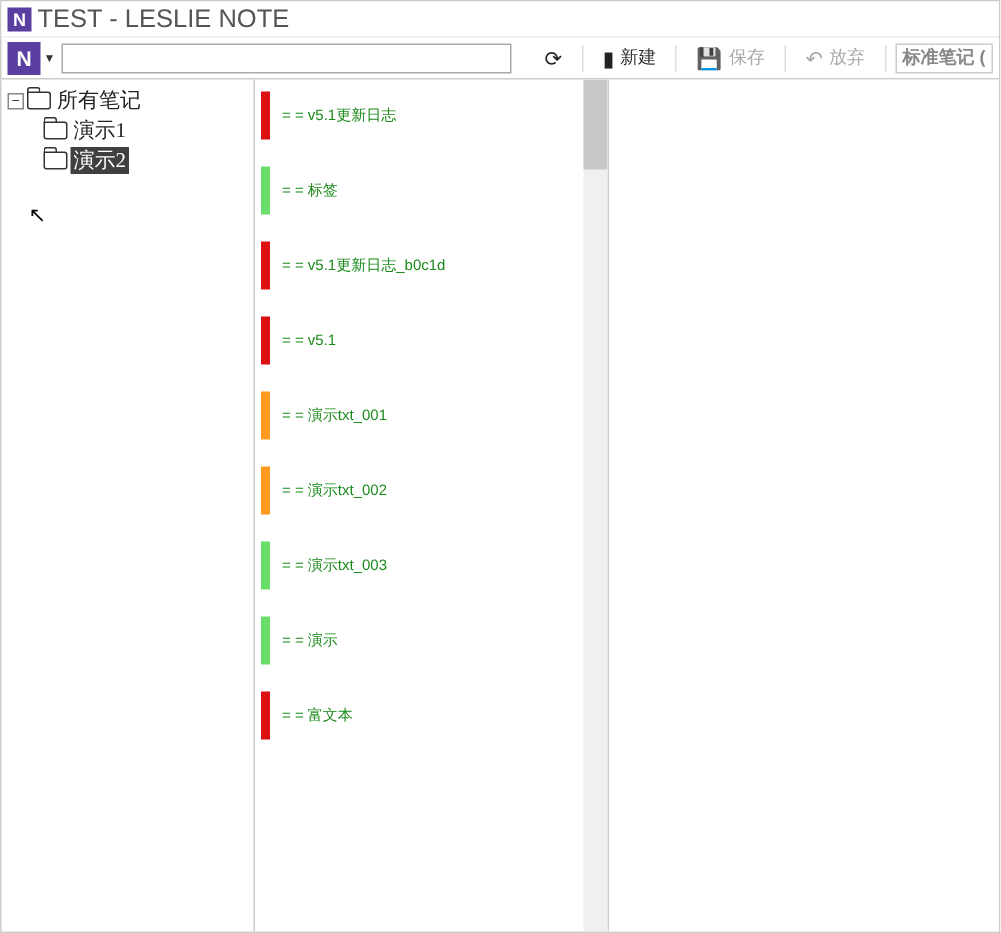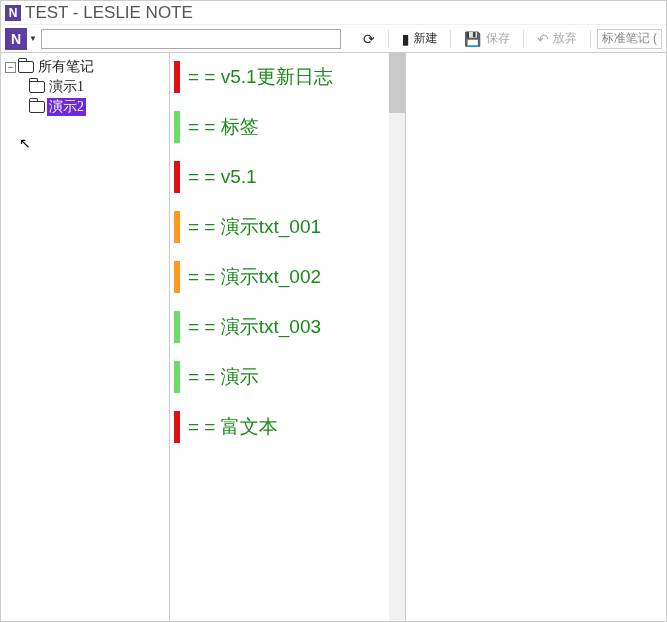--- a/index.html
+++ b/index.html
@@ -13,39 +13,39 @@
   .toolbar { height: 28px; display: flex; align-items: center; padding: 2px 4px; gap: 4px; border-bottom: 1px solid #ccc; }
   .logo { width: 22px; height: 22px; background: #5a3fa0; display: inline-flex; align-items: center; justify-content: center; color: #fff; font-weight: bold; font-size: 14px; }
   .logo-dd { font-size: 8px; color: #333; margin-left: -2px; }
   .search-input { flex: 0 0 300px; height: 20px; border: 1px solid #aaa; padding: 0 4px; font-size: 12px; }
   .spacer { flex: 1; }
   .tb-btn { height: 22px; display: inline-flex; align-items: center; padding: 0 6px; gap: 4px; cursor: pointer; color: #333; border: 1px solid transparent; }
   .tb-btn.disabled { color: #aaa; cursor: default; }
   .tb-sep { width: 1px; height: 18px; background: #ddd; margin: 0 2px; }
   .tb-icon { font-size: 14px; }
   .tb-icon.dark { color: #222; }
-  .note-type { height: 20px; border: 1px solid #ccc; padding: 0 4px; color: #888; font-size: 12px; display: flex; align-items: center; }
+  .note-type { height: 20px; border: 1px solid #ccc; padding: 0 4px; color: #888; font-size: 12px; display: flex; align-items: center; font-weight: bold; }
   
   .content { flex: 1; display: flex; overflow: hidden; }
   
   .tree-panel { width: 169px; border-right: 1px solid #ccc; padding: 4px; overflow: auto; }
   .tree-row { display: flex; align-items: center; height: 20px; gap: 2px; cursor: pointer; white-space: nowrap; }
   .tree-toggle { width: 11px; height: 11px; border: 1px solid #888; display: inline-flex; align-items: center; justify-content: center; font-size: 9px; line-height: 1; color: #333; }
   .folder-icon { width: 16px; height: 12px; border: 1.5px solid #333; border-radius: 0 2px 2px 2px; position: relative; display: inline-block; flex-shrink: 0; }
   .folder-icon::before { content: ""; position: absolute; top: -4px; left: -1.5px; width: 7px; height: 3px; border: 1.5px solid #333; border-bottom: none; border-radius: 2px 2px 0 0; }
   .folder-icon.open { background: linear-gradient(#fff 50%, transparent 50%); }
   .tree-label { font-size: 14px; color: #222; padding: 0 2px; font-family: Liberation Serif, serif; }
-  .tree-label.selected { background: #6d28d9; color: #fff; }
+  .tree-label.selected { background: #404040; color: #fff; }
   .cursor-icon { position: absolute; left: 18px; top: 82px; font-size: 14px; color: #000; pointer-events: none; }
   
   .list-panel { width: 236px; border-right: 1px solid #ccc; position: relative; overflow: hidden; }
   .list-inner { padding: 8px 4px 8px 4px; height: 100%; overflow-y: auto; }
   .list-item { height: 32px; display: flex; align-items: center; margin-bottom: 18px; cursor: pointer; }
   .color-bar { width: 6px; height: 100%; flex-shrink: 0; margin-right: 8px; }
-  .item-text { color: #1a8a1a; font-size: 19px; white-space: nowrap; overflow: hidden; text-overflow: ellipsis; }
+  .item-text { color: #1a8a1a; font-size: 10px; white-space: nowrap; overflow: hidden; text-overflow: ellipsis; }
   .scrollbar { position: absolute; right: 0; top: 0; width: 16px; height: 100%; background: #f0f0f0; }
   .scroll-thumb { position: absolute; right: 0; top: 0; width: 16px; height: 60px; background: #c8c8c8; }
   
   .editor-panel { flex: 1; background: #fff; border-left: none; }
 </style>
 </head>
 <body>
 
 <div class="window">
   <div class="titlebar">
@@ -103,20 +103,24 @@
           <div class="list-item">
             <div class="color-bar" style="background: rgb(221, 17, 17);"></div>
             <div class="item-text">= = v5.1更新日志</div>
           </div>
           <div class="list-item">
             <div class="color-bar" style="background: rgb(106, 222, 106);"></div>
             <div class="item-text">= = 标签</div>
           </div>
           <div class="list-item">
             <div class="color-bar" style="background: rgb(221, 17, 17);"></div>
+            <div class="item-text">= = v5.1更新日志_b0c1d</div>
+          </div>
+          <div class="list-item">
+            <div class="color-bar" style="background: rgb(221, 17, 17);"></div>
             <div class="item-text">= = v5.1</div>
           </div>
           <div class="list-item">
             <div class="color-bar" style="background: rgb(255, 154, 31);"></div>
             <div class="item-text">= = 演示txt_001</div>
           </div>
           <div class="list-item">
             <div class="color-bar" style="background: rgb(255, 154, 31);"></div>
             <div class="item-text">= = 演示txt_002</div>
           </div>

